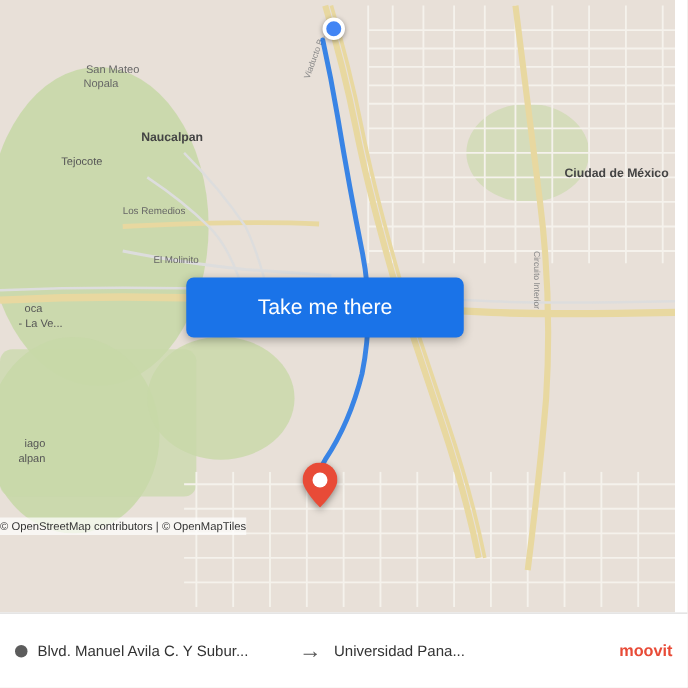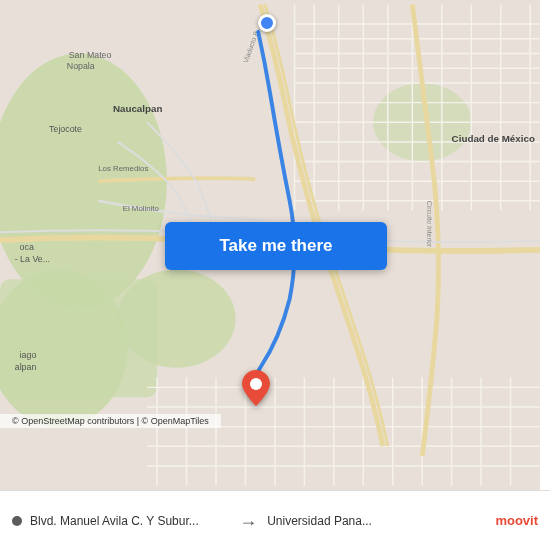--- a/index.html
+++ b/index.html
@@ -16,29 +16,29 @@
     #map-bg {
       position: absolute;
       top: 0; left: 0;
       width: 100%; height: 100%;
     }
 
     
     #take-me-there-btn {
       position: absolute;
       top: 222px;
-      left: 165px;
+      left: 149px;
       width: 222px;
       height: 48px;
       background: #1a73e8;
       color: white;
       border: none;
       border-radius: 6px;
       font-size: 17px;
-      font-weight: 700;
+      font-weight: 400;
       cursor: pointer;
       display: flex;
       align-items: center;
       justify-content: center;
       box-shadow: 0 2px 8px rgba(0,0,0,0.3);
       z-index: 10;
     }
 
     
     #origin-pin {
@@ -143,21 +143,21 @@
       color: #e84b37;
     }
 
     #osm-credit {
       position: absolute;
       bottom: 62px;
       left: 0;
       font-size: 9px;
       color: #333;
       background: rgba(255,255,255,0.7);
-      padding: 2px 12px;
+      padding: 2px 0;
       z-index: 15;
     }
   </style>
 </head>
 <body>
 
 <div id="map-container">
 
   <svg id="map-bg" viewBox="0 0 550 490" xmlns="http://www.w3.org/2000/svg">
 

